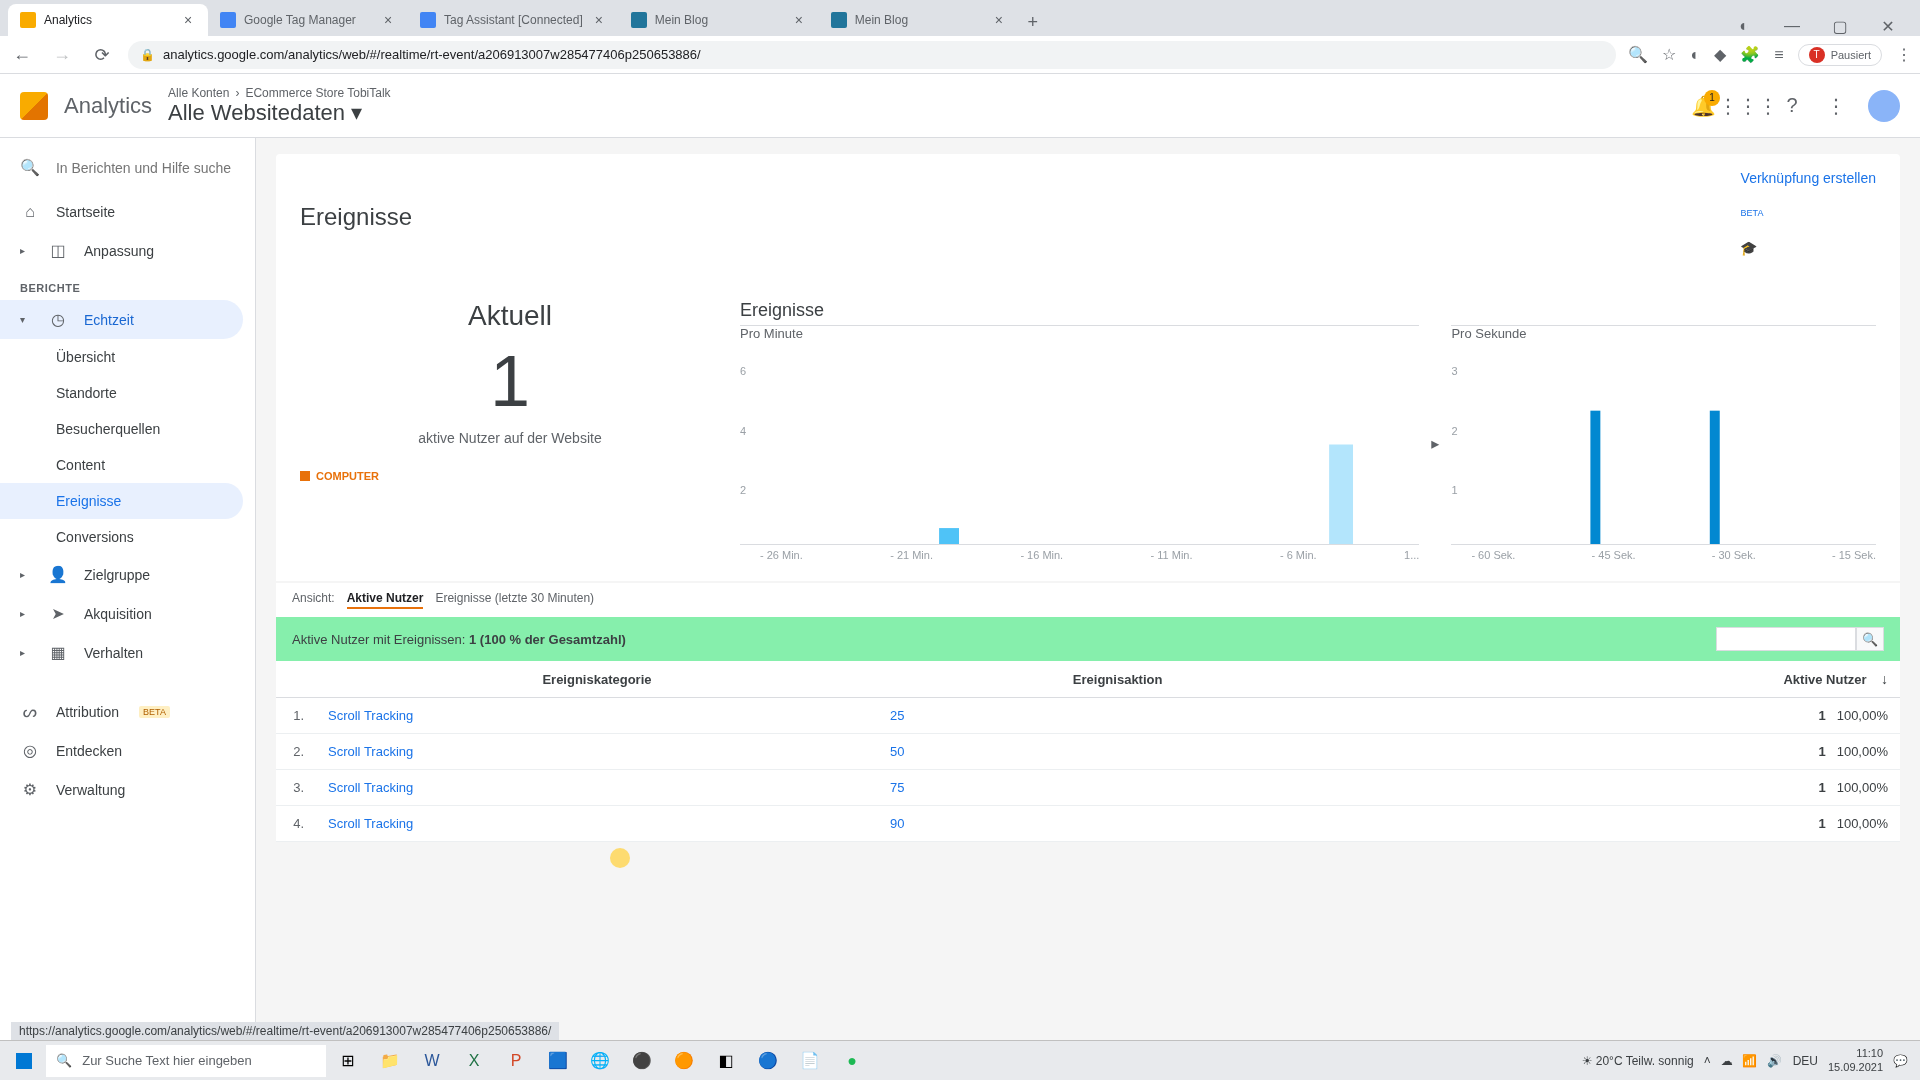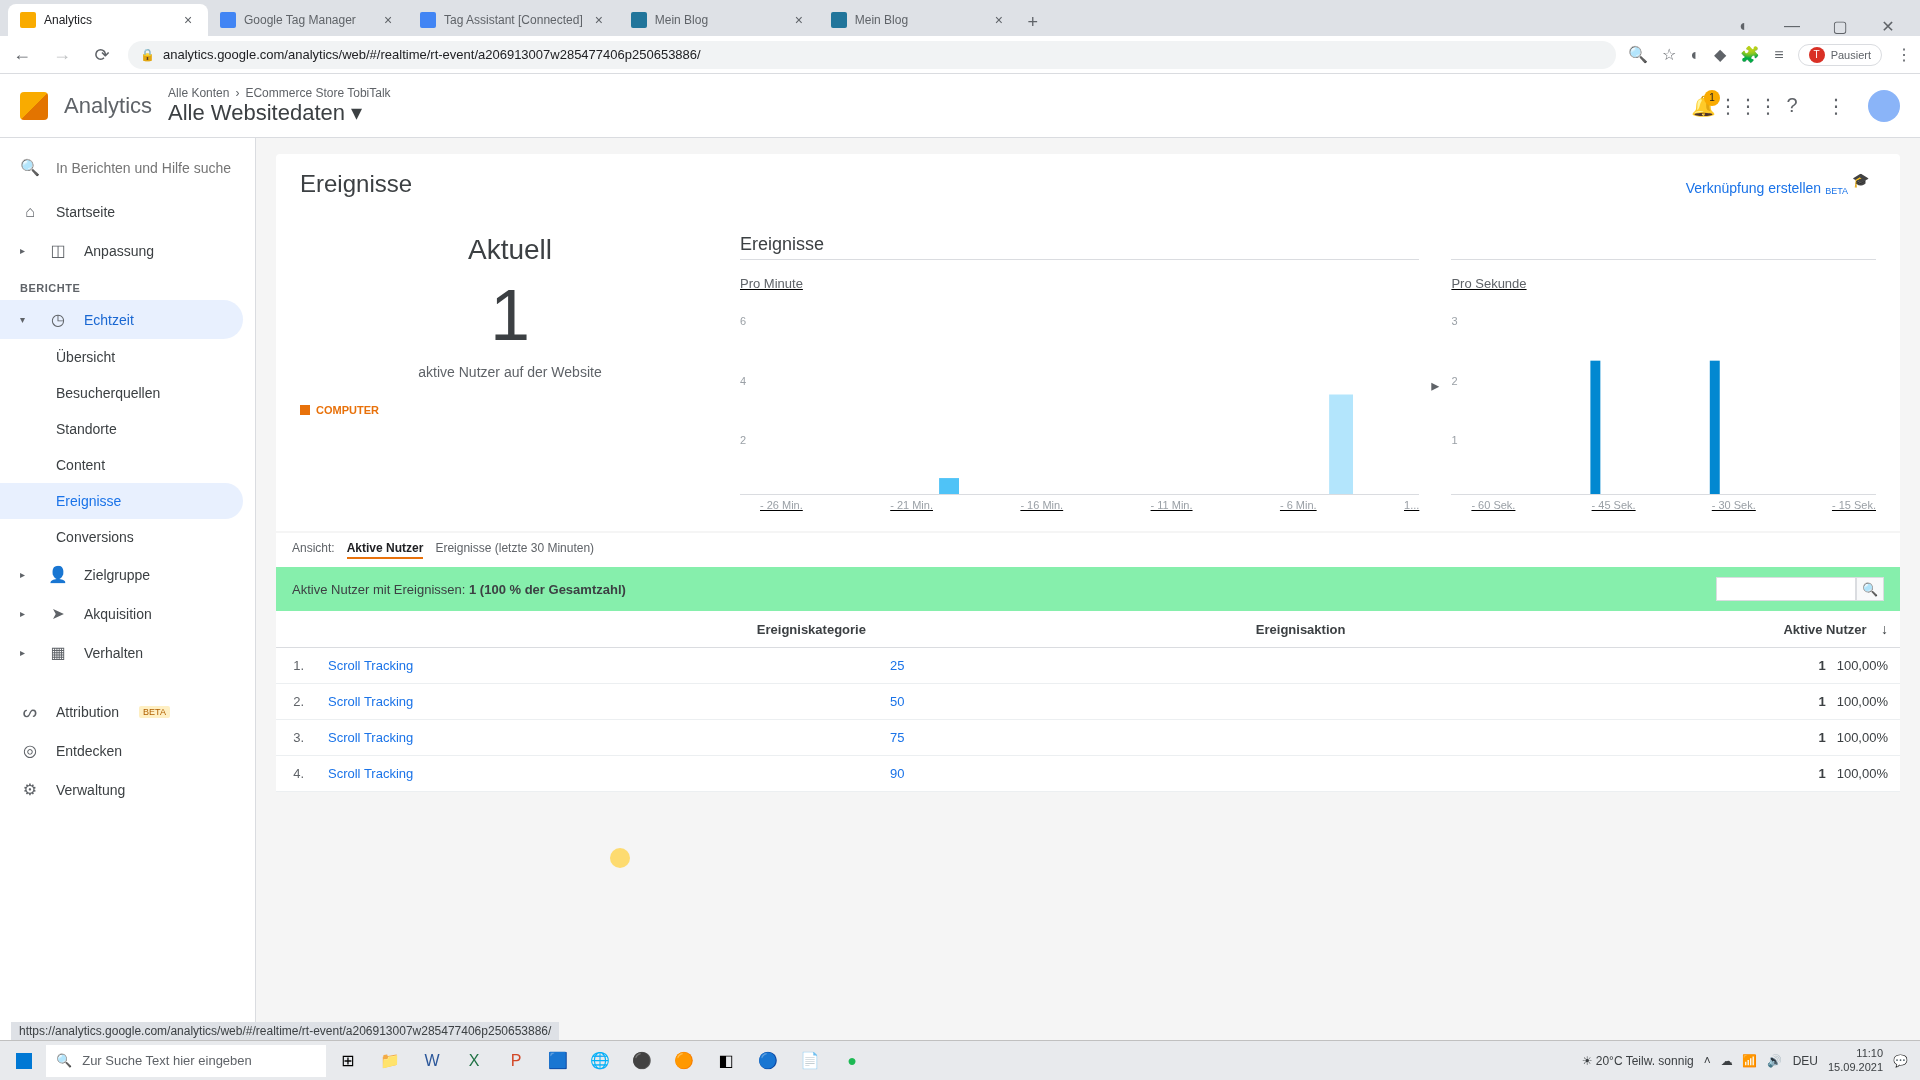--- a/index.html
+++ b/index.html
@@ -48,56 +48,56 @@
 .nav-item.selected { background: #e8f0fe; color: #1a73e8; border-radius: 0 24px 24px 0; margin-right: 12px; }
 .nav-icon { width: 20px; color: #5f6368; font-size: 16px; text-align: center; }
 .chev { width: 12px; color: #5f6368; font-size: 10px; }
 .section-label { padding: 12px 20px 6px; font-size: 11px; color: #5f6368; font-weight: 700; letter-spacing: 0.5px; }
 .beta { background: #feefc3; color: #b06000; font-size: 9px; padding: 1px 4px; border-radius: 2px; margin-left: 4px; }
 
 
 .content { flex: 1; background: #f5f5f5; padding: 16px 20px; overflow-y: auto; }
 .page-header { background: #fff; padding: 16px 24px; border-radius: 4px 4px 0 0; display: flex; align-items: center; }
 .page-title { font-size: 24px; color: #3c4043; }
-.link-create { margin-left: auto; color: #1a73e8; font-size: 14px; font-weight: 500; display: flex; align-items: flex-end; gap: 4px; }
+.link-create { margin-left: auto; color: #1a73e8; font-size: 14px; font-weight: 500; display: flex; align-items: flex-start; gap: 22px; flex-direction: column; }
 .grad-cap { width: 24px; height: 24px; color: #202124; }
 
 .dash { background: #fff; padding: 20px 24px; display: flex; gap: 20px; }
 .aktuell { width: 420px; text-align: center; }
 .aktuell-label { font-size: 28px; color: #3c4043; margin-bottom: 8px; }
 .aktuell-num { font-size: 72px; color: #3c4043; font-weight: 300; }
 .aktuell-sub { font-size: 14px; color: #5f6368; margin-top: 8px; }
 .device-row { margin-top: 24px; text-align: left; }
 .device-legend { font-size: 11px; color: #e8710a; font-weight: 600; display: flex; align-items: center; gap: 6px; }
 .legend-sq { width: 10px; height: 10px; background: #e8710a; }
 .device-bar { background: #e8710a; height: 20px; margin-top: 8px; color: #fff; text-align: center; font-size: 12px; line-height: 20px; border-radius: 2px; }
 
 .charts { flex: 1; }
 .chart-title { font-size: 18px; color: #3c4043; margin-bottom: 4px; }
 .chart-row { display: flex; gap: 12px; }
-.chart-box { border-top: 1px solid #dadce0; padding-top: 16px; text-decoration: underline; }
+.chart-box { border-top: 1px solid #dadce0; padding-top: 0; }
 .chart-sub { font-size: 13px; color: #5f6368; margin-bottom: 4px; }
 .mini-chart { height: 200px; position: relative; border-bottom: 1px solid #dadce0; }
 .y-label { position: absolute; left: 0; font-size: 11px; color: #9aa0a6; }
 .x-labels { display: flex; justify-content: space-between; font-size: 11px; color: #9aa0a6; padding: 4px 0 0 20px; }
 .bar-svg { position: absolute; bottom: 0; left: 20px; right: 0; height: 100%; }
 .chart-arrow { display: flex; align-items: center; color: #5f6368; }
 
 
 .table-section { background: #fff; margin-top: 2px; }
 .view-tabs { padding: 8px 16px; font-size: 12px; color: #5f6368; display: flex; gap: 12px; }
 .vt-active { color: #202124; font-weight: 600; border-bottom: 2px solid #e8710a; padding-bottom: 2px; }
 .summary-bar { background: #86efac; padding: 10px 16px; font-size: 13px; color: #3c4043; display: flex; align-items: center; }
 .summary-bar b { font-weight: 600; }
 .search-box { margin-left: auto; display: flex; }
 .search-box input { border: 1px solid #dadce0; height: 24px; width: 140px; padding: 0 6px; font-size: 12px; }
 .search-btn { width: 28px; height: 24px; border: 1px solid #dadce0; background: #f8f9fa; display: flex; align-items: center; justify-content: center; }
 
 table { width: 100%; border-collapse: collapse; font-size: 13px; }
-th { text-align: right; padding: 10px 12px; border-bottom: 1px solid #dadce0; color: #3c4043; font-weight: 600; }
+th { text-align: center; padding: 10px 12px; border-bottom: 1px solid #dadce0; color: #3c4043; font-weight: 600; }
 th.right { text-align: right; }
 td { padding: 10px 12px; border-bottom: 1px solid #eceff1; color: #3c4043; }
 td.idx { text-align: right; width: 40px; color: #5f6368; }
 td.link { color: #1a73e8; }
 td.right { text-align: right; }
 .sort-arrow { font-size: 14px; }
 
 .footer { text-align: center; padding: 24px; font-size: 14px; color: #5f6368; background: #fff; margin-top: 8px; }
 .footer a { color: #1a73e8; text-decoration: none; }
 
@@ -223,24 +223,24 @@
     <div class="section-label">BERICHTE</div>
     <div class="nav-item active">
       <span class="chev">▾</span>
       <span class="nav-icon">◷</span>
       <span>Echtzeit</span>
     </div>
     <div class="nav-item sub">
         <span>Übersicht</span>
       </div>
     <div class="nav-item sub">
+        <span>Standorte</span>
+      </div>
+    <div class="nav-item sub">
         <span>Besucherquellen</span>
-      </div>
-    <div class="nav-item sub">
-        <span>Standorte</span>
       </div>
     <div class="nav-item sub">
         <span>Content</span>
       </div>
     <div class="nav-item sub selected">
         <span>Ereignisse</span>
       </div>
     <div class="nav-item sub">
         <span>Conversions</span>
       </div>

